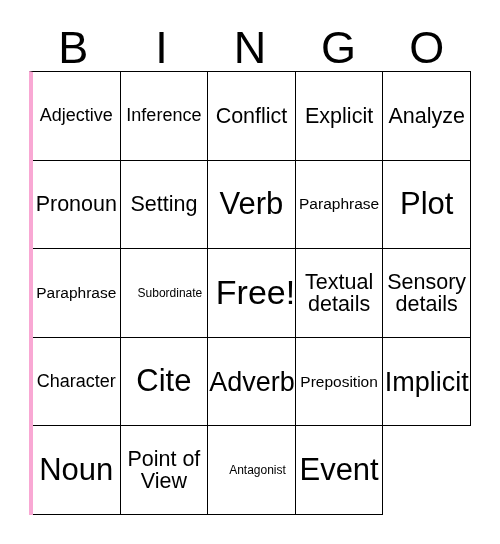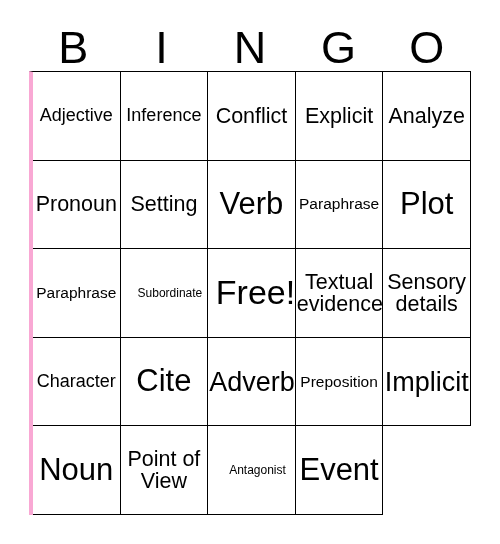--- a/index.html
+++ b/index.html
@@ -136,21 +136,21 @@
       <span class="cell-text sz-s">Paraphrase</span>
     </div>
     <div class="bingo-cell">
       <span class="cell-text sz-xs">Subordinate</span>
     </div>
     <div class="bingo-cell">
       <span class="cell-text sz-free">Free!</span>
     </div>
     <div class="bingo-cell">
       <span class="cell-text sz-l">Textual
-evidence</span>
+details</span>
     </div>
 
     <div class="bingo-cell">
       <span class="cell-text sz-l">Sensory
 details</span>
     </div>
     <div class="bingo-cell">
       <span class="cell-text sz-m">Character</span>
     </div>
     <div class="bingo-cell">

